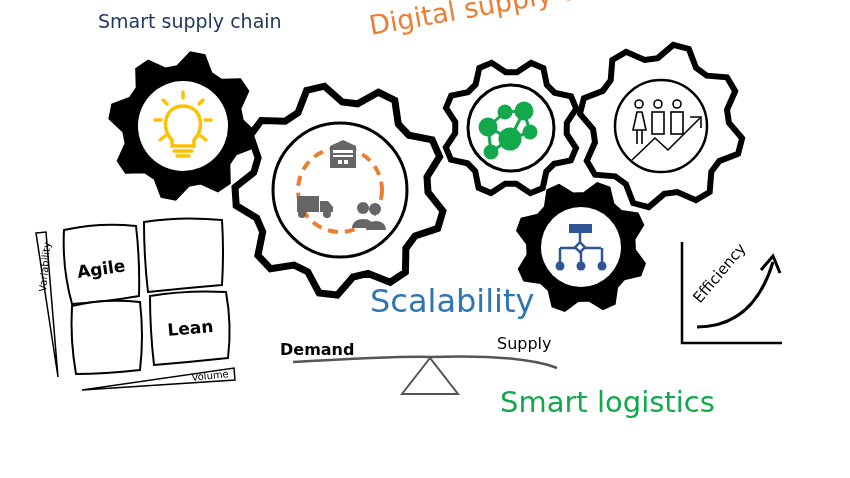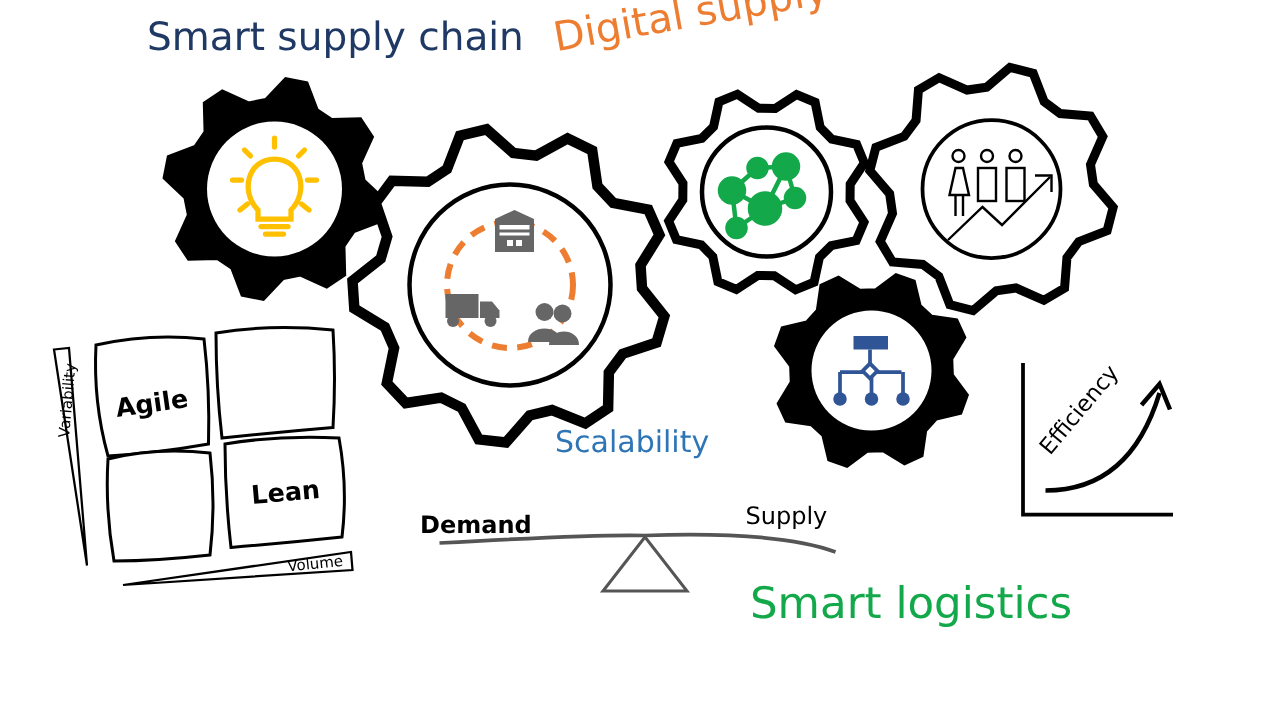--- a/index.html
+++ b/index.html
@@ -1,21 +1,21 @@
 <!DOCTYPE html>
 <html><head>
 <meta charset="utf-8">
 <style>
   html,body{margin:0;padding:0;background:#fff;}
   body{width:850px;height:478px;position:relative;overflow:hidden;font-family:"DejaVu Sans",sans-serif;}
   .abs{position:absolute;}
   .title{white-space:nowrap;}
-  #t-smart{left:98px;top:10px;font-size:26px;}
+  #t-smart{left:98px;top:10px;font-size:19px;}
   #t-digital{left:372px;top:10px;font-size:27px;transform:rotate(-10deg);transform-origin:left bottom;}
-  #t-scal{left:370px;top:282px;font-size:20px;}
+  #t-scal{left:370px;top:282px;font-size:32px;}
   #t-green{left:500px;top:385px;font-size:29px;}
   svg{position:absolute;left:0;top:0;}
   .lbl{font-family:"DejaVu Sans",sans-serif;}
 </style>
 </head>
 <body>
 
 <div class="abs title" id="t-smart" style="color:#1f3864;">Smart supply chain</div>
 <div class="abs title" id="t-digital" style="color:#ed7d31;">Digital supply chain</div>
 <div class="abs title" id="t-scal" style="color:#2e75b6;">Scalability</div>

